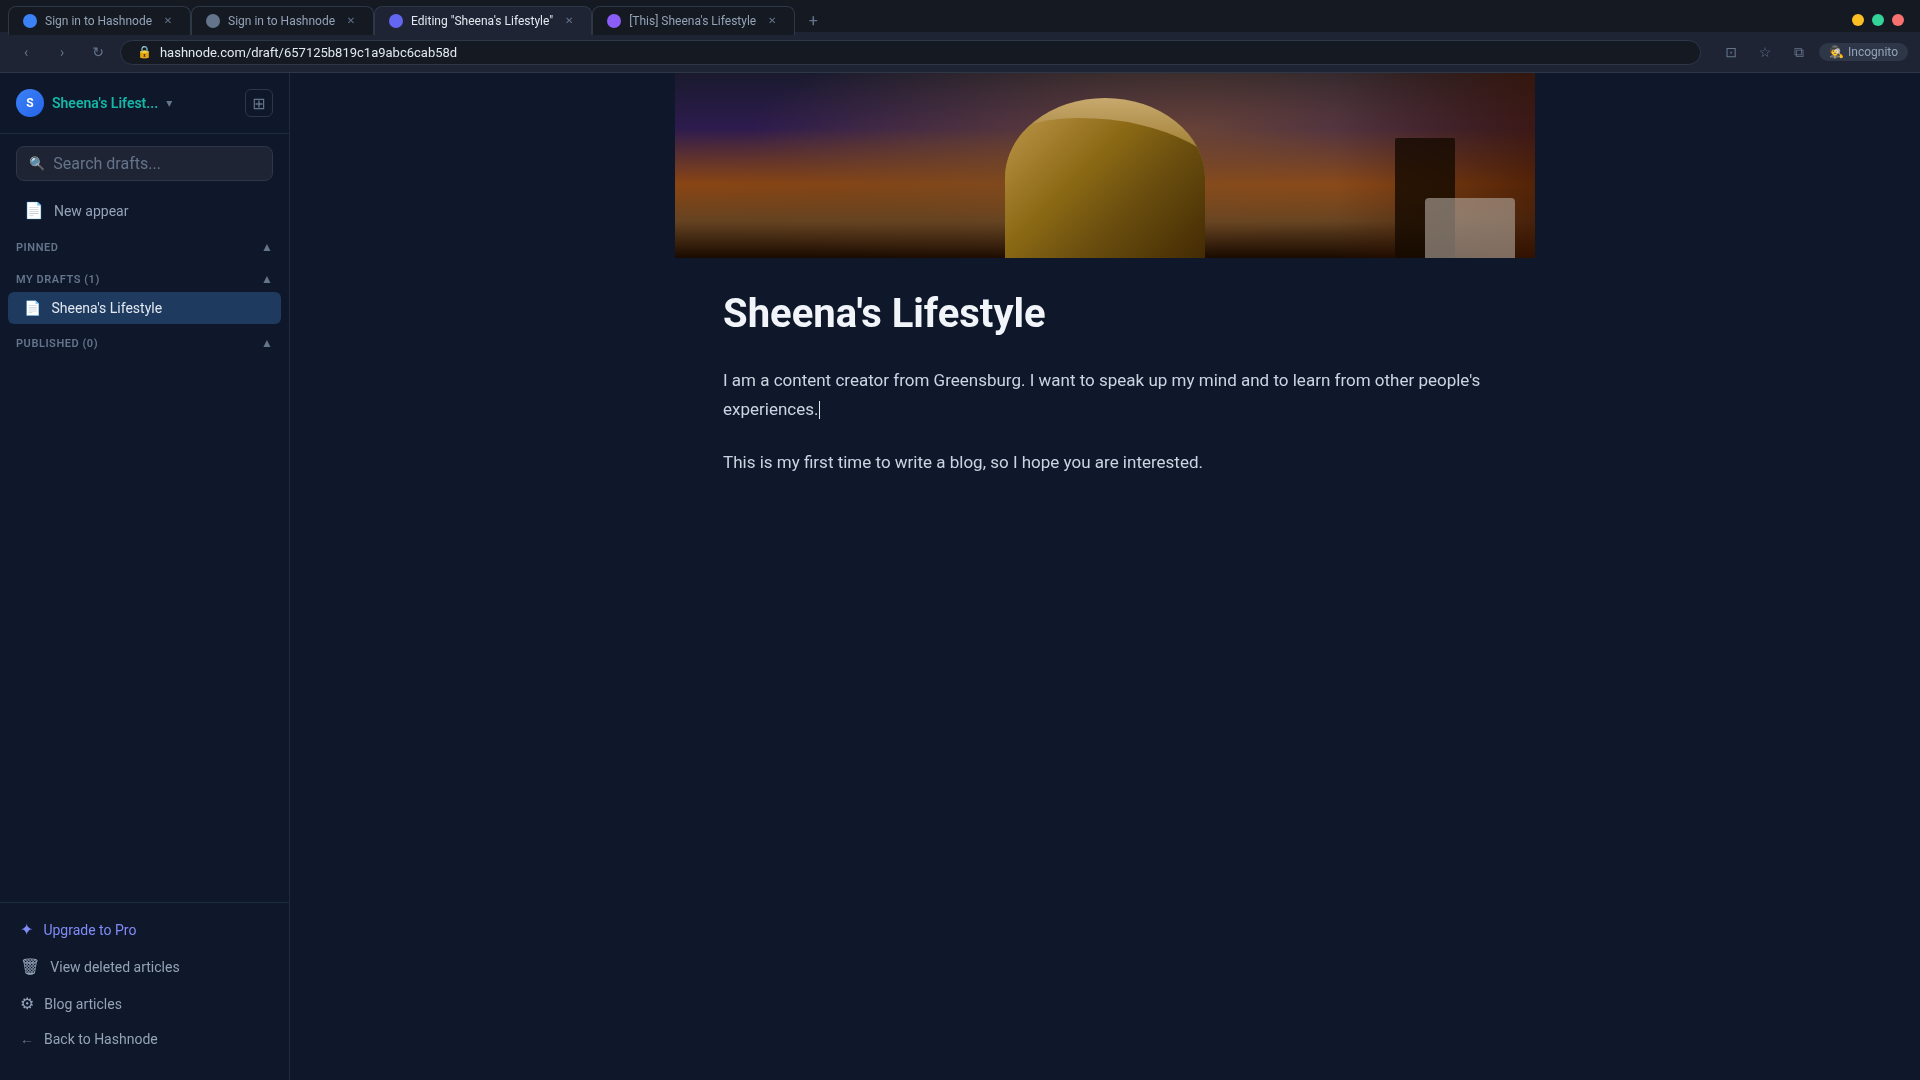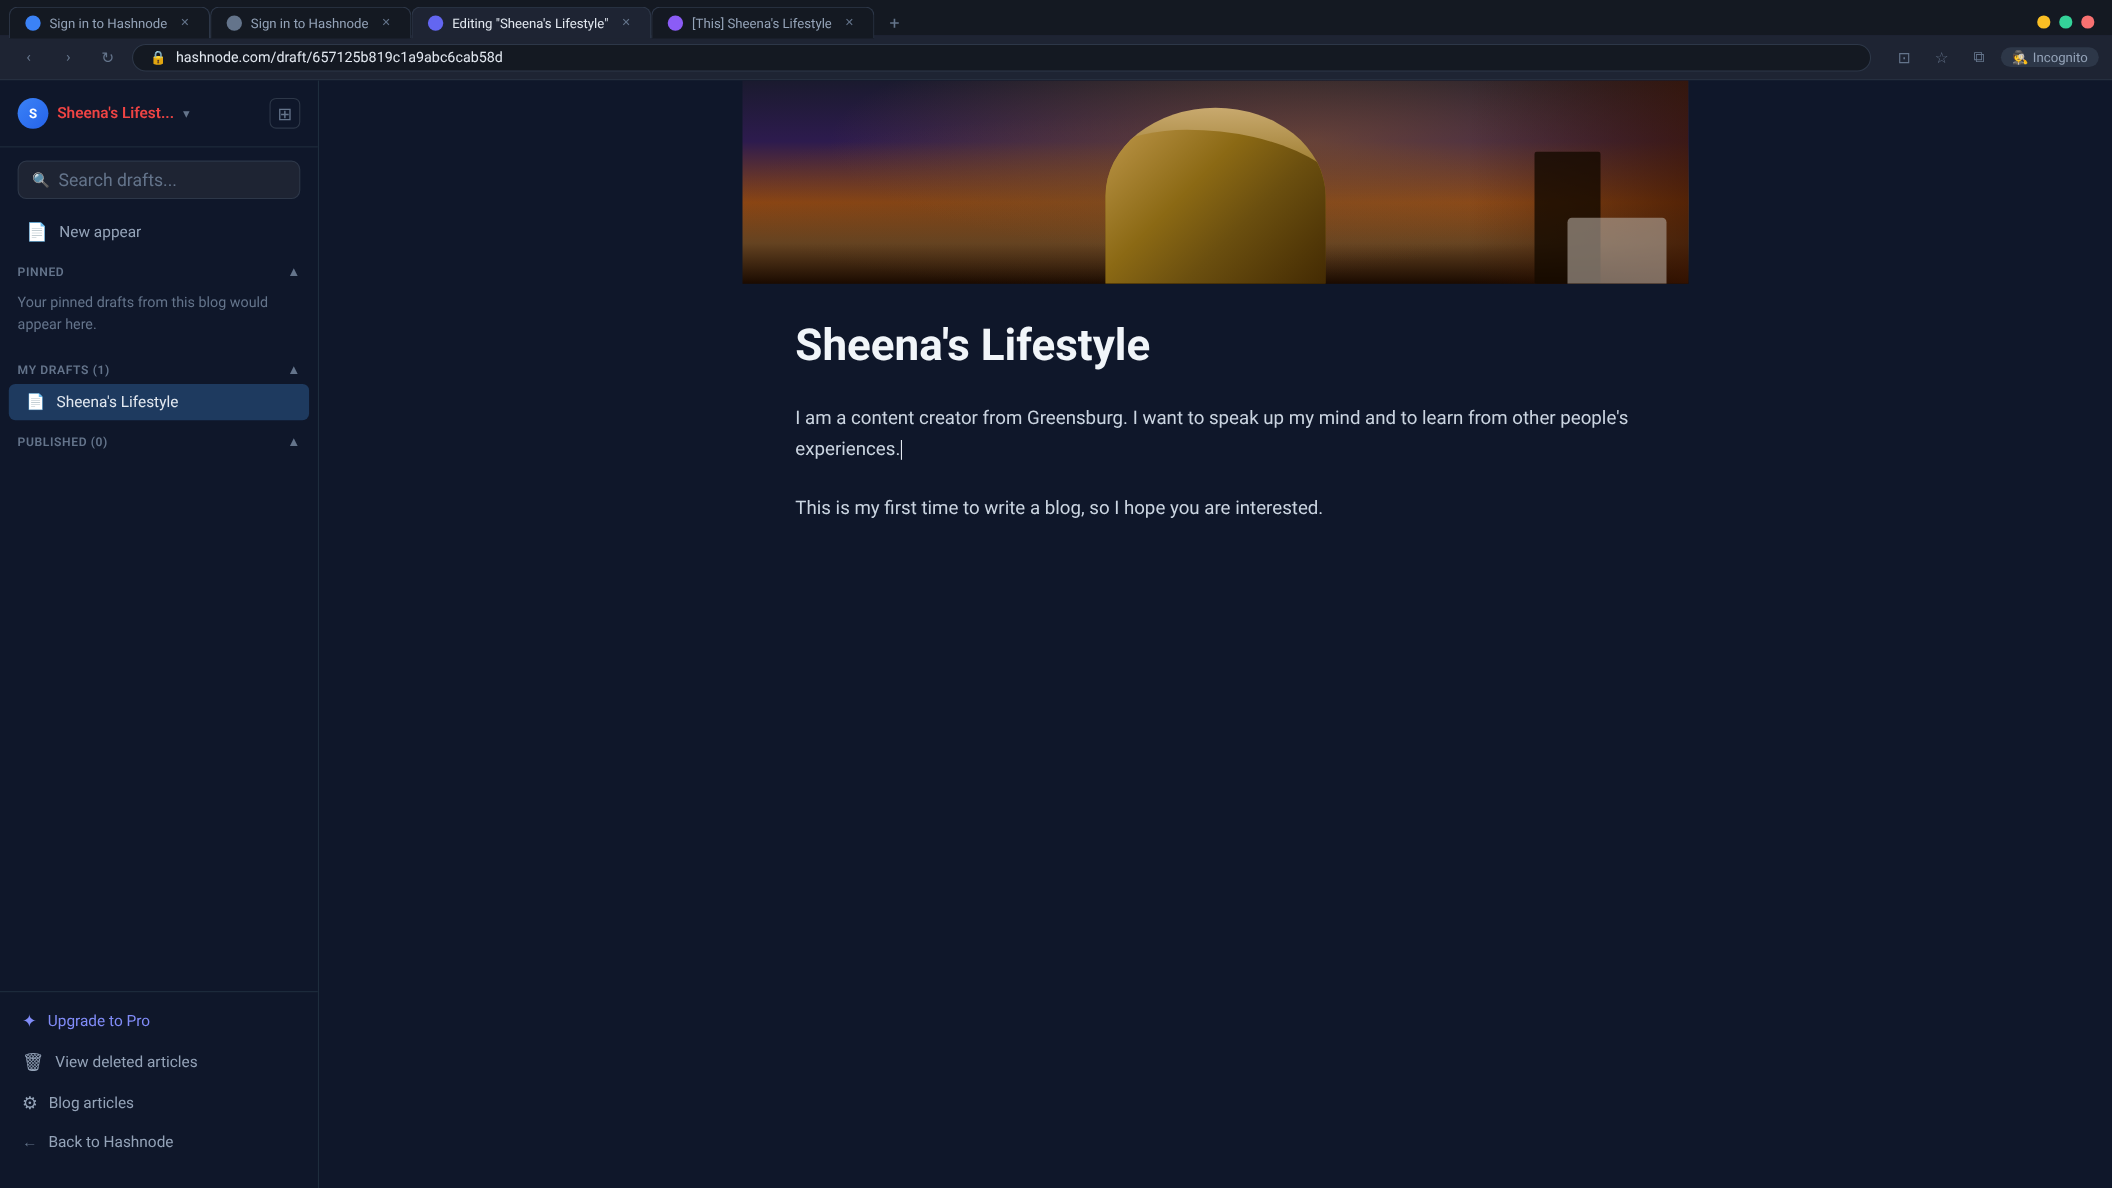--- a/index.html
+++ b/index.html
@@ -216,21 +216,21 @@
       display: flex;
       align-items: center;
       justify-content: center;
       font-weight: bold;
       font-size: 12px;
       color: white;
     }
     .blog-name {
       font-size: 14px;
       font-weight: 600;
-      color: #ef4444;
+      color: #14b8a6;
       text-align: center;
     }
     .chevron-down {
       color: #64748b;
       font-size: 12px;
     }
     .new-tab-btn {
       width: 28px;
       height: 28px;
       border: 1px solid #2d3748;
@@ -517,21 +517,20 @@
 
     <div class="sidebar-action">
       <span class="sidebar-action-icon">📄</span>
       <span>New appear</span>
     </div>
 
     <div class="section-header">
       <span class="section-title">PINNED</span>
       <span class="section-toggle">▲</span>
     </div>
-    <div class="section-empty">Your pinned drafts from this blog would appear here.</div>
 
     <div class="section-header">
       <span class="section-title">MY DRAFTS (1)</span>
       <span class="section-toggle">▲</span>
     </div>
     <div class="draft-item active">
       <span class="draft-icon">📄</span>
       <span>Sheena's Lifestyle</span>
     </div>
 

